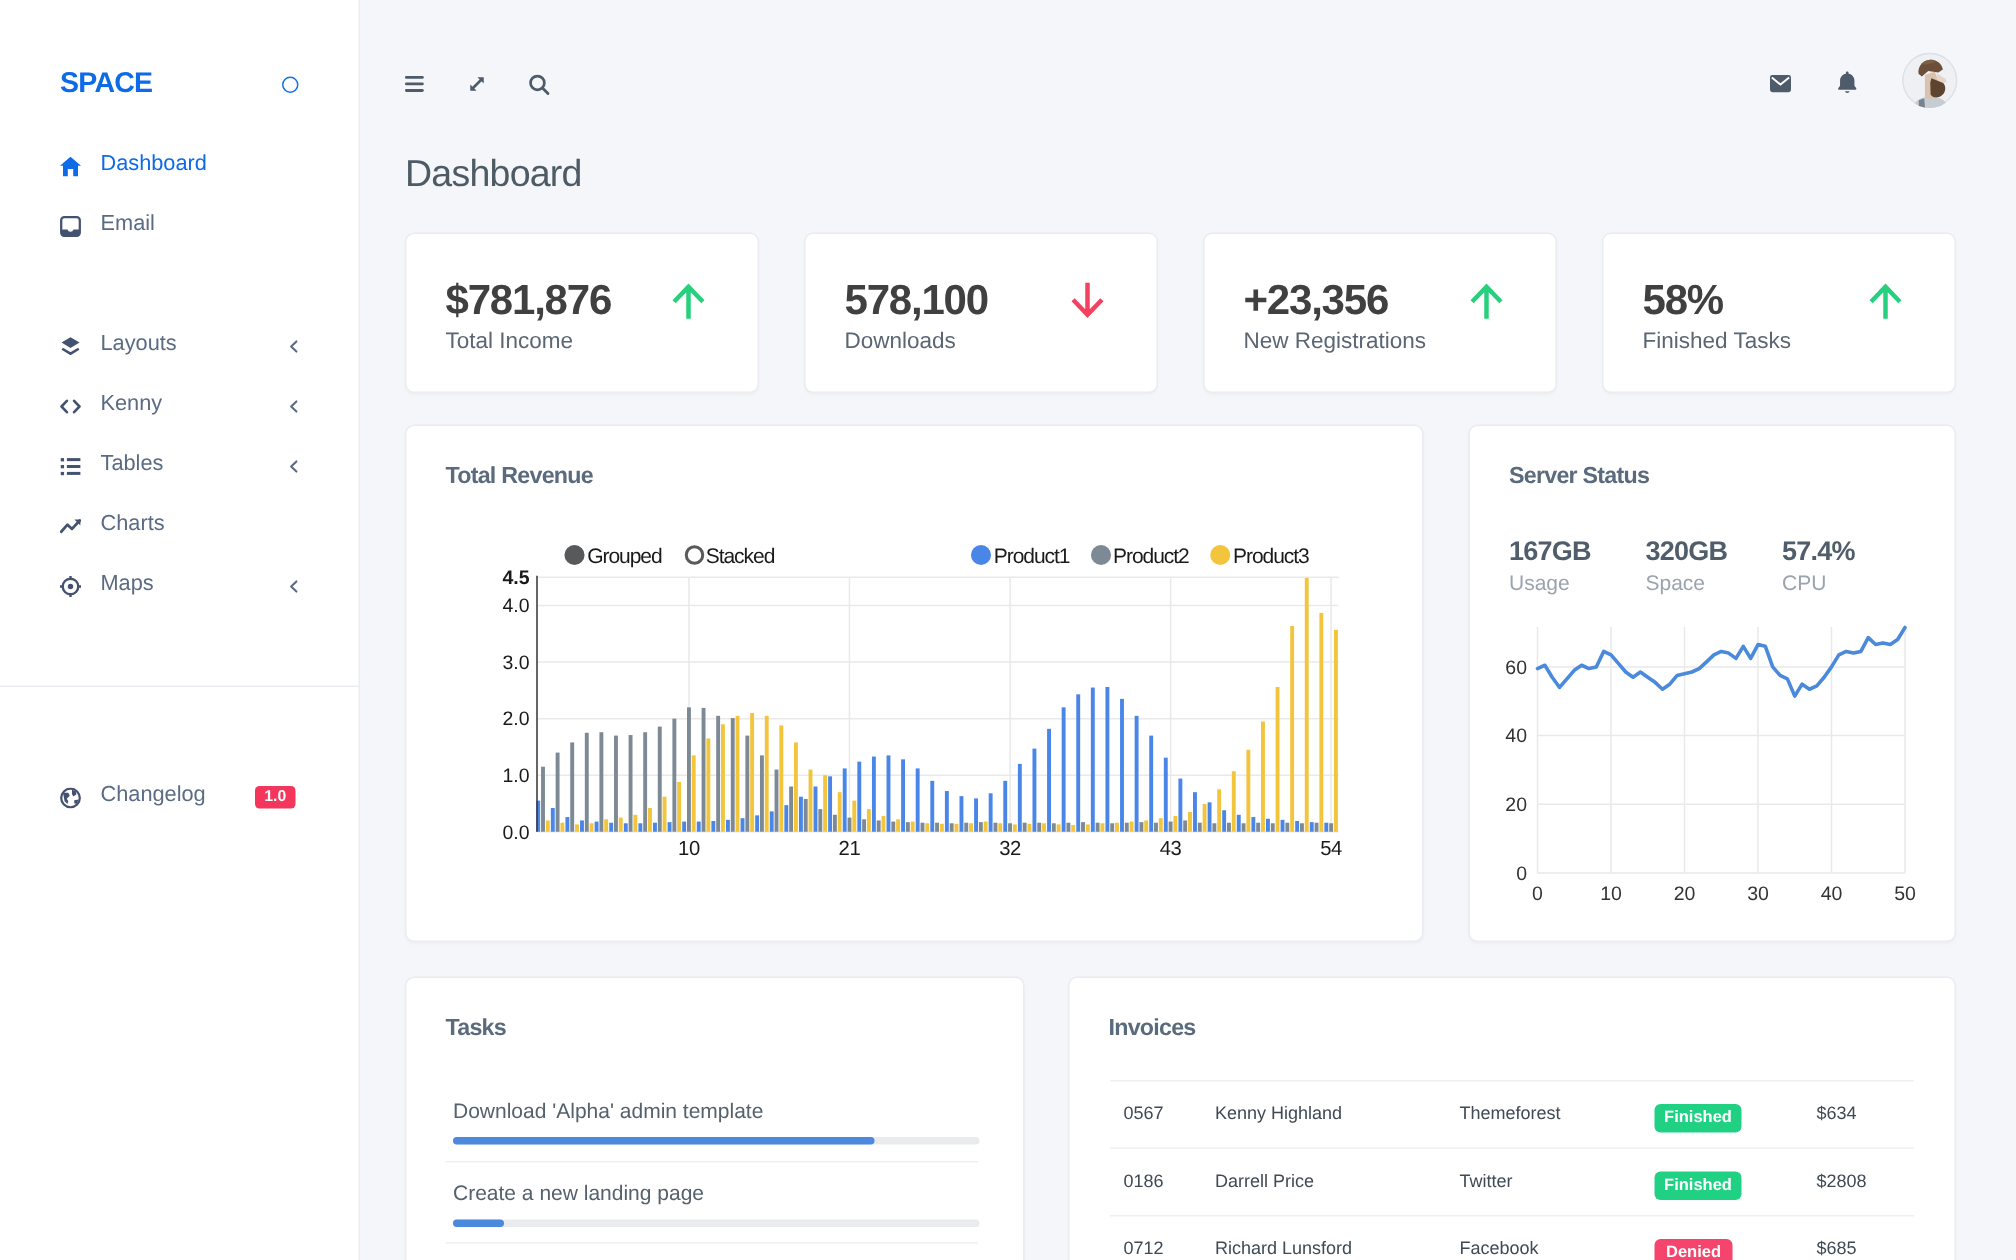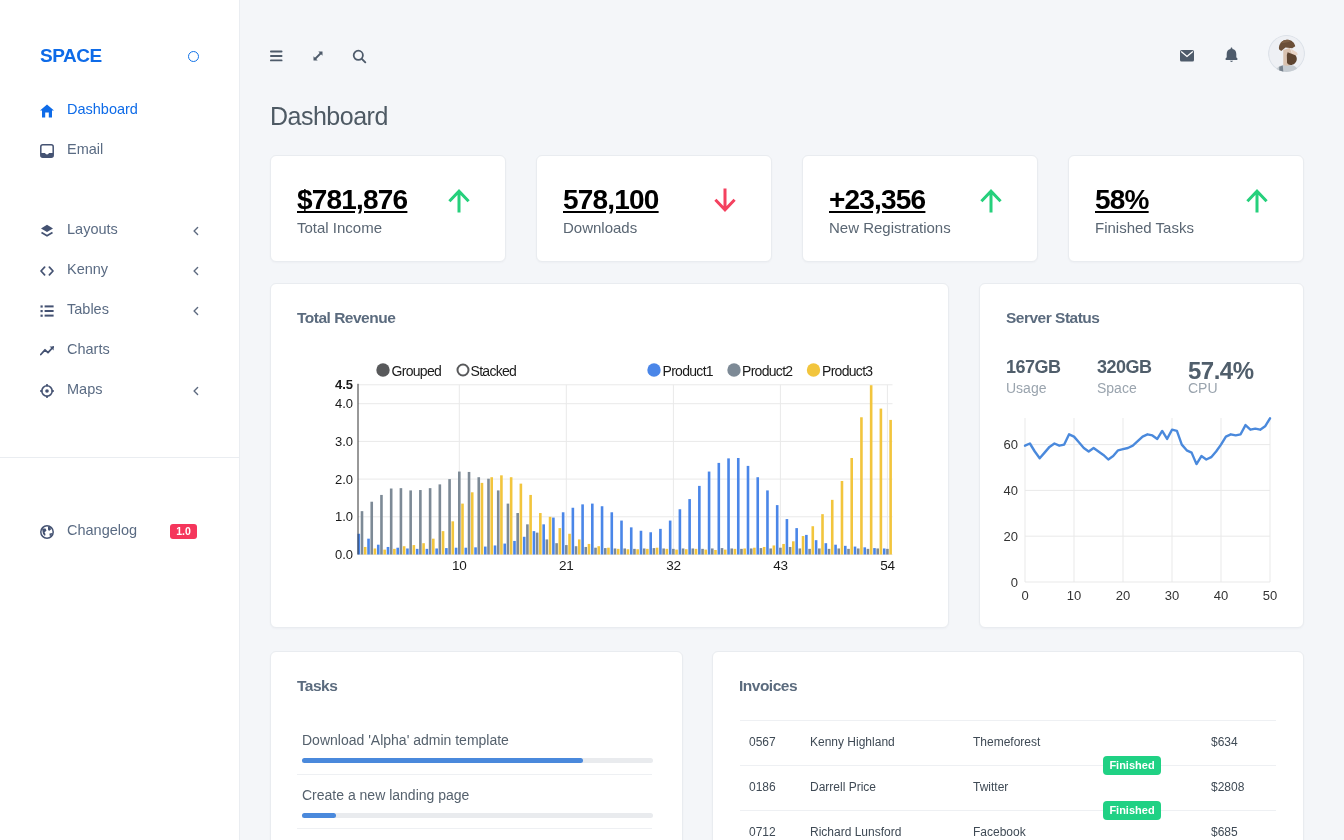--- a/index.html
+++ b/index.html
@@ -18,32 +18,32 @@
 .mi-blue .mt { color:#0e6be8; }
 .sdivider { position:absolute; left:0; top:457px; width:239px; height:1px; background:#eaedf1; }
 .badge10 { position:absolute; left:170px; top:524px; width:27px; height:15px;
   background:#f5365c; border-radius:3px; color:#fff; font-size:10.5px; font-weight:bold;
   text-align:center; line-height:15px; }
 .main { position:absolute; left:240px; top:0; width:1104px; height:840px; }
 .pagetitle { position:absolute; left:270px; top:102px; font-size:25px; color:#4e5a64; letter-spacing:-0.5px; }
 .card { position:absolute; background:#fff; border:1px solid #e9ecf0; border-radius:6px;
   box-shadow:0 1px 2px rgba(30,40,60,0.03); }
 .cardtitle { position:absolute; left:26px; top:25px; font-size:15.5px; font-weight:bold; color:#5b6b7e; letter-spacing:-0.5px; }
-.statnum { position:absolute; left:26px; top:28px; font-size:28px; font-weight:bold; color:#000000; letter-spacing:-0.8px;text-decoration:underline; }
+.statnum { position:absolute; left:26px; top:28px; font-size:28px; font-weight:bold; color:#404040; letter-spacing:-0.8px; }
 .statlab { position:absolute; left:26px; top:63px; font-size:15px; color:#5a6673; }
 .statarrow { position:absolute; right:33px; top:31px; width:26px; height:27px; }
 .ticon { position:absolute; }
 .tasktext { position:absolute; left:31px; font-size:14px; color:#55616d; }
 .track { position:absolute; left:31px; width:351px; height:5px; background:#e9ebee; border-radius:2.5px; }
 .fill { height:5px; background:#4a89dc; border-radius:2.5px; }
 .tdiv { position:absolute; left:26px; width:355px; height:1px; background:#eef0f3; }
 .inv-borders div { position:absolute; left:27px; width:536px; height:1px; background:#eef0f3; }
 .irow { position:absolute; font-size:12px; color:#3f4a55; }
 .ibadge { position:absolute; left:390px; height:19px; border-radius:4px; color:#fff;
-  font-size:11px; font-weight:bold; text-align:center; line-height:19px;margin-top:20px; }
+  font-size:11px; font-weight:bold; text-align:center; line-height:19px; }
 </style>
 </head>
 <body>
 
 <div class="sidebar">
   <div class="logo">SPACE</div>
   <div class="logocircle"></div>
   <div class="menu-item mi-blue" style="top:91px">
       <svg class="mi" viewBox="0 0 14 14" width="14" height="14">
         <path d="M7 0.5 L14 6.5 L12 6.5 L12 13.5 L8.8 13.5 L8.8 8.6 L5.2 8.6 L5.2 13.5 L2 13.5 L2 6.5 L0 6.5 Z" fill="#0e6be8"></path>
@@ -398,21 +398,21 @@
 <text x="551" y="91.5" font-size="14" letter-spacing="-0.7" fill="#1a1a1a">Product3</text>
   </svg>
 </div>
 
 <div class="card" style="left:979px;top:283px;width:325px;height:345px">
   <div class="cardtitle">Server Status</div>
   <div style="position:absolute;left:26px;top:73px;font-size:18px;font-weight:bold;color:#505e6b;letter-spacing:-0.5px">167GB</div>
   <div style="position:absolute;left:26px;top:96px;font-size:14px;color:#9aa4ae">Usage</div>
   <div style="position:absolute;left:117px;top:73px;font-size:18px;font-weight:bold;color:#505e6b;letter-spacing:-0.5px">320GB</div>
   <div style="position:absolute;left:117px;top:96px;font-size:14px;color:#9aa4ae">Space</div>
-  <div style="position:absolute;left:208px;top:73px;font-size:24px;font-weight:bold;color:#505e6b;letter-spacing:-0.5px">57.4%</div>
+  <div style="position:absolute;left:208px;top:73px;font-size:18px;font-weight:bold;color:#505e6b;letter-spacing:-0.5px">57.4%</div>
   <div style="position:absolute;left:208px;top:96px;font-size:14px;color:#9aa4ae">CPU</div>
   <svg width="323" height="343" viewBox="0 0 323 343" style="position:absolute;left:0;top:0">
 <line x1="45.0" y1="134.0" x2="45.0" y2="298.0" stroke="#e9e9e9" stroke-width="1"></line>
 <line x1="94.0" y1="134.0" x2="94.0" y2="298.0" stroke="#e9e9e9" stroke-width="1"></line>
 <line x1="143.0" y1="134.0" x2="143.0" y2="298.0" stroke="#e9e9e9" stroke-width="1"></line>
 <line x1="192.0" y1="134.0" x2="192.0" y2="298.0" stroke="#e9e9e9" stroke-width="1"></line>
 <line x1="241.0" y1="134.0" x2="241.0" y2="298.0" stroke="#e9e9e9" stroke-width="1"></line>
 <line x1="290.0" y1="134.0" x2="290.0" y2="298.0" stroke="#e9e9e9" stroke-width="1"></line>
 <line x1="45.0" y1="298.0" x2="290.0" y2="298.0" stroke="#e9e9e9" stroke-width="1"></line>
 <line x1="45.0" y1="252.2" x2="290.0" y2="252.2" stroke="#e9e9e9" stroke-width="1"></line>

